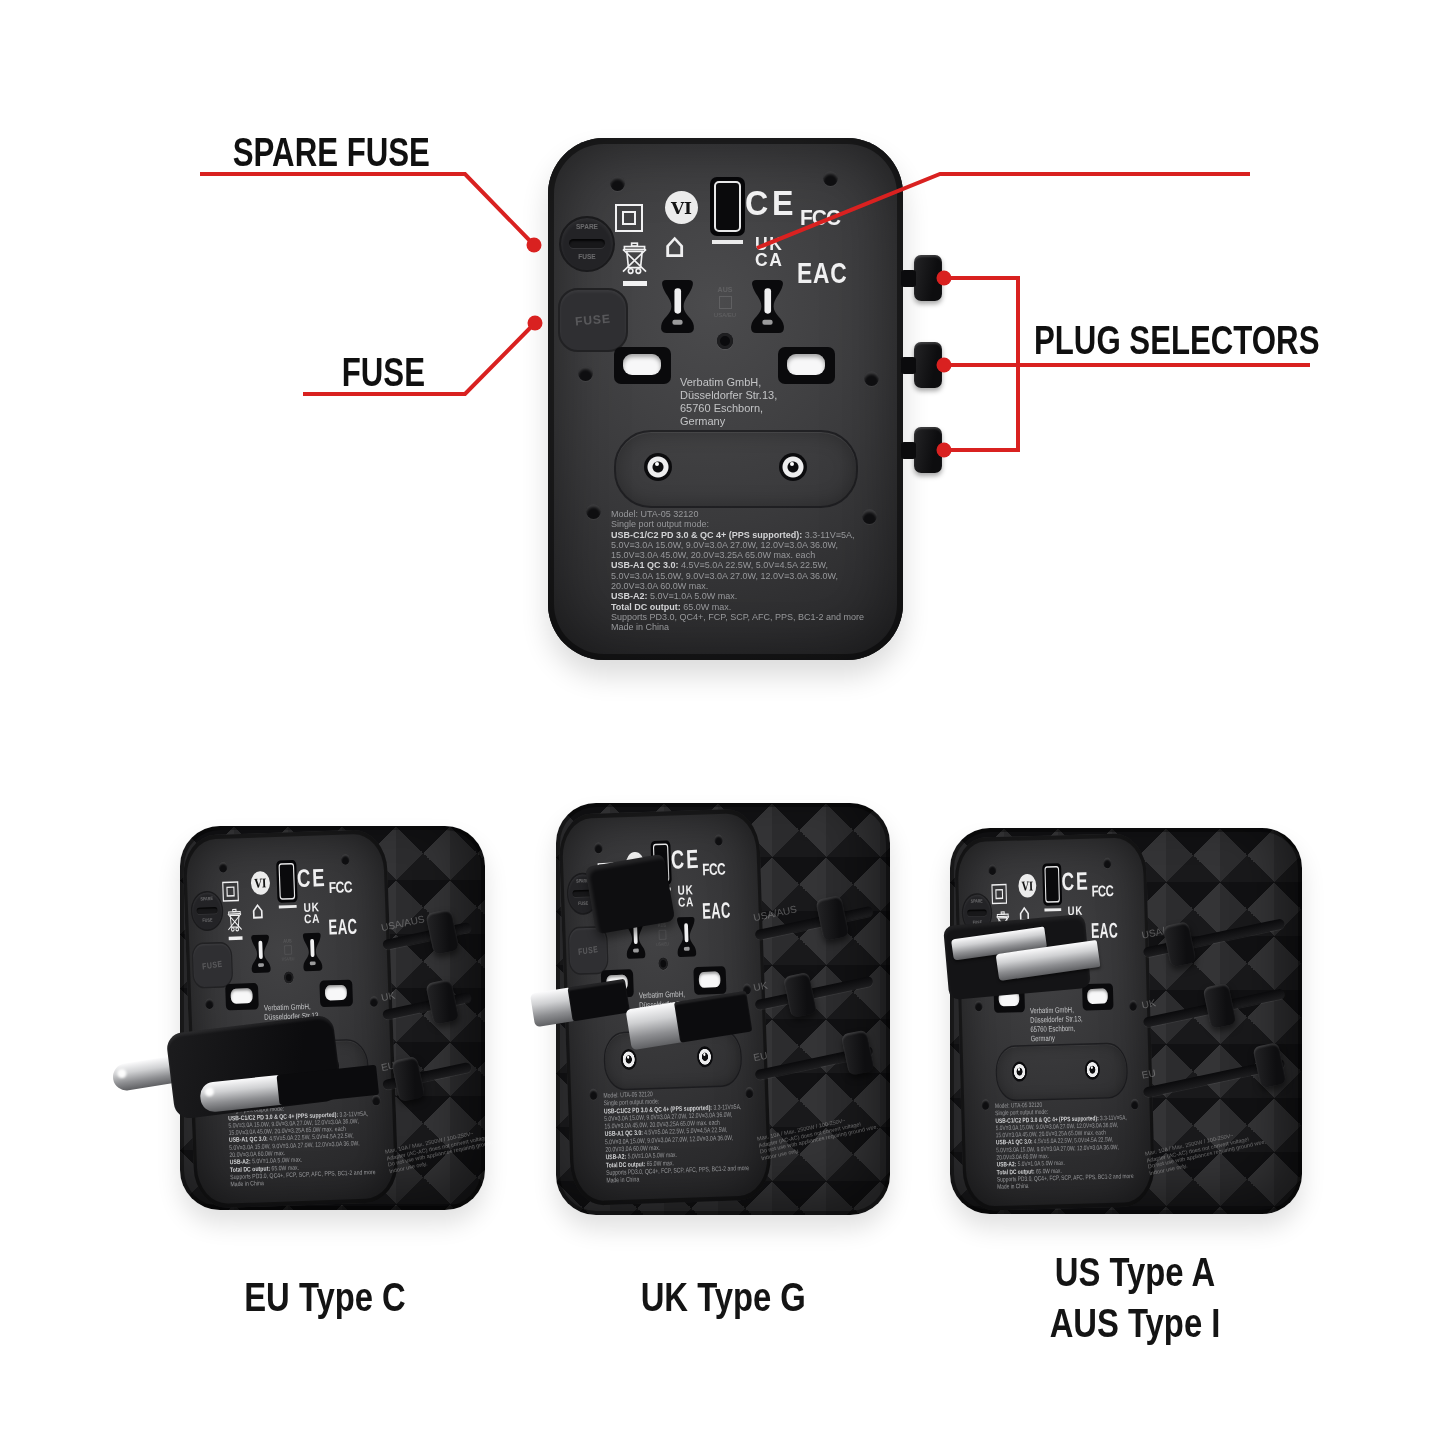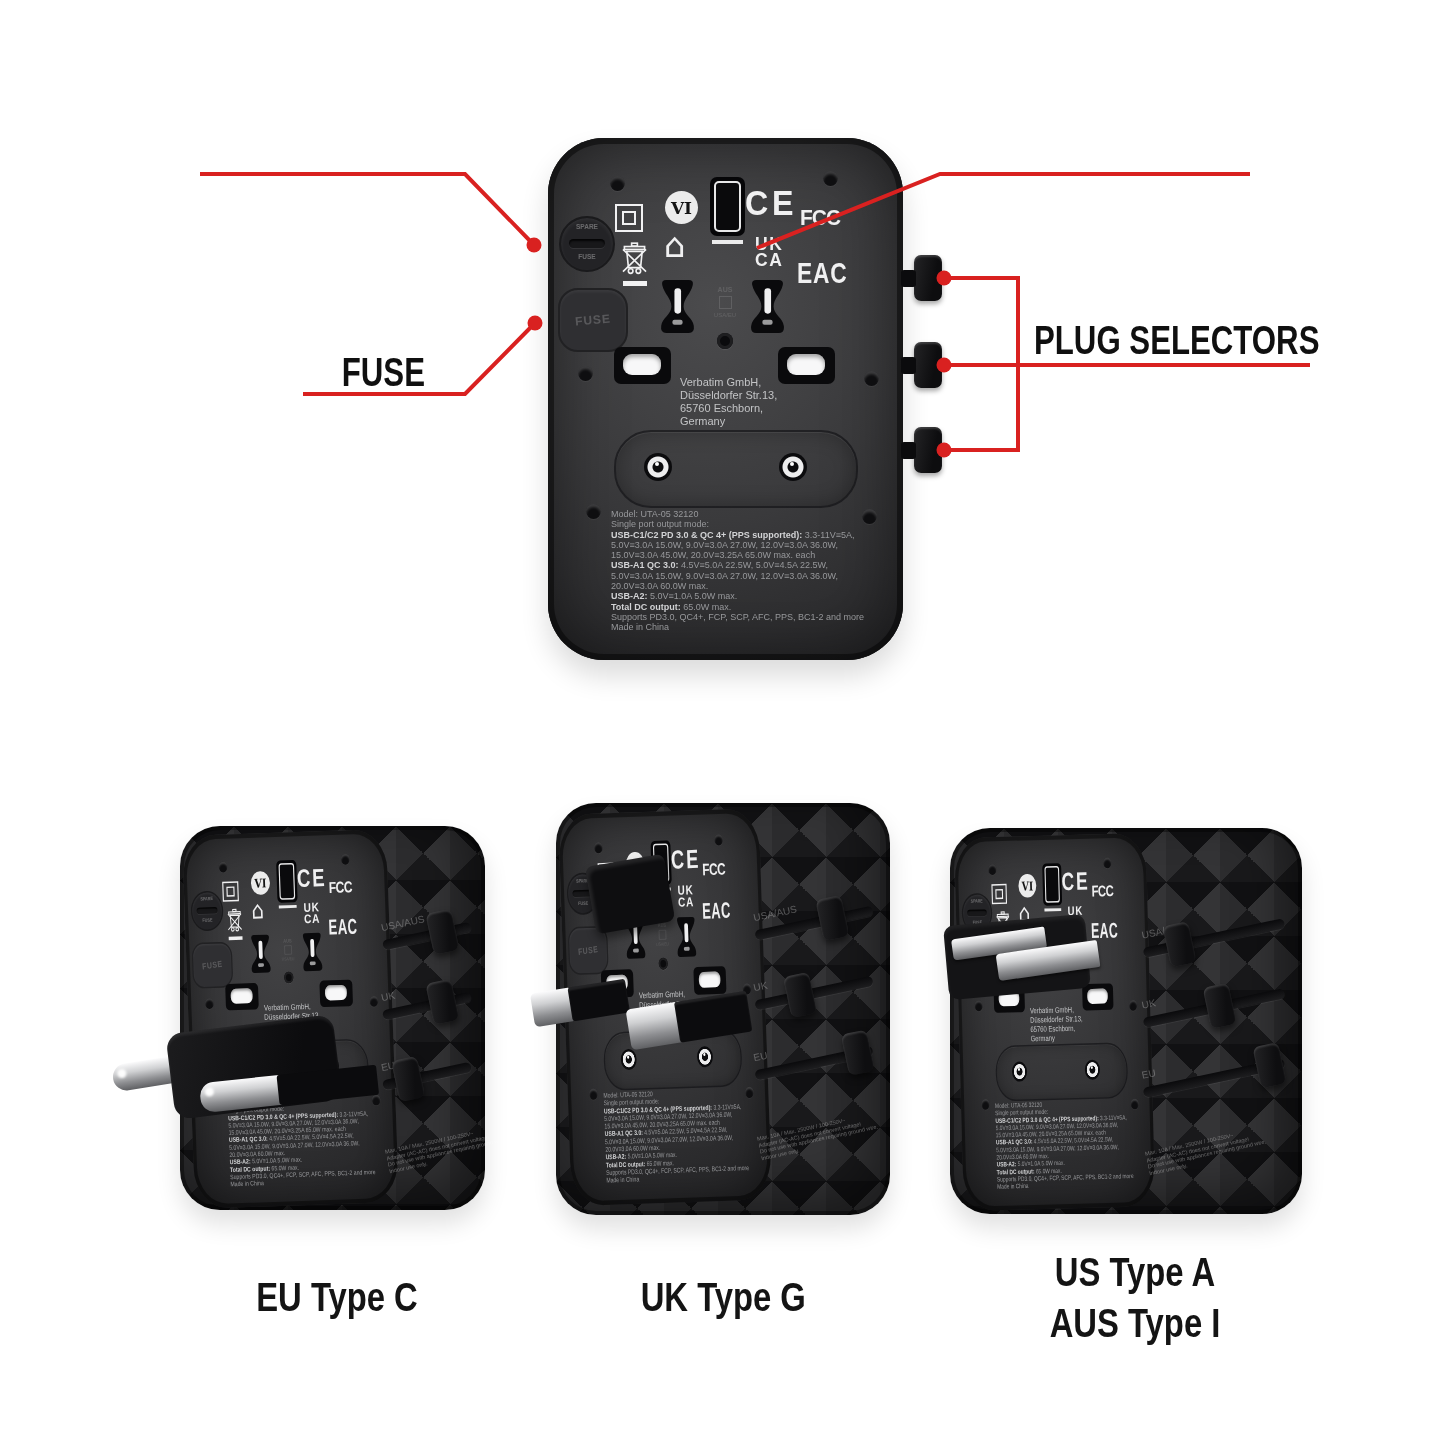--- a/index.html
+++ b/index.html
@@ -120,20 +120,21 @@
   .us-recess{position:absolute;left:946px;top:920px;width:142px;height:74px;background:#141416;border-radius:10px;
     transform:rotate(-5deg);box-shadow:inset 0 3px 4px rgba(255,255,255,0.07);}
   .us-blade{position:absolute;transform:rotate(-8deg);border-radius:4px 2px 2px 4px;
     box-shadow:0 2px 3px rgba(0,0,0,0.5);}
 </style>
 </head>
 <body>
 
 <div class="stage">
 
+  <div class="lbl" style="left:186px;top:130px;width:290px;"><span>SPARE FUSE</span></div>
   <div class="lbl" style="left:300px;top:350px;width:166px;"><span>FUSE</span></div>
   <div class="lbl la" style="left:1034px;top:318px;width:300px;"><span>PLUG SELECTORS</span></div>
 
   <div class="adapter-main">
     <div class="panel" id="main-panel">
         <div class="scrw" style="left: 62px; top: 38px;"></div>
         <div class="scrw" style="left: 275px; top: 33px;"></div>
         <div class="scrw" style="left: 30px; top: 228px;"></div>
         <div class="scrw" style="left: 316px; top: 233px;"></div>
         <div class="scrw" style="left: 38px; top: 366px;"></div>
@@ -581,21 +582,21 @@
     </div>
   <div class="uk-blade" style="left:628px;top:1000px;width:122px;height:41px;">
       <span class="tip pin-metal"></span>
       <span class="base"></span>
     </div>
 
   <div class="us-recess"></div>
   <div class="us-blade pin-metal" style="left:952px;top:933px;width:94px;height:21px;"></div>
   <div class="us-blade pin-metal" style="left:997px;top:947px;width:102px;height:27px;"></div>
 
-  <div class="cap" style="left:172px;top:1272px;width:330px;"><span>EU Type C</span></div>
+  <div class="cap" style="left:160px;top:1272px;width:330px;"><span>EU Type C</span></div>
   <div class="cap" style="left:965px;top:1247px;width:340px;">
     <span style="display:block;">US Type A</span>
     <span style="display:block;">AUS Type I</span>
   </div>
   <div class="cap" style="left:558px;top:1272px;width:330px;"><span>UK Type G</span></div>
 
   <svg class="lines" width="1445" height="1445" viewBox="0 0 1445 1445">
     <g stroke="#d92120" stroke-width="4" fill="none">
       <path d="M200 174 H465 L534 245"></path>
       <path d="M303 394 H465 L535 323"></path>

